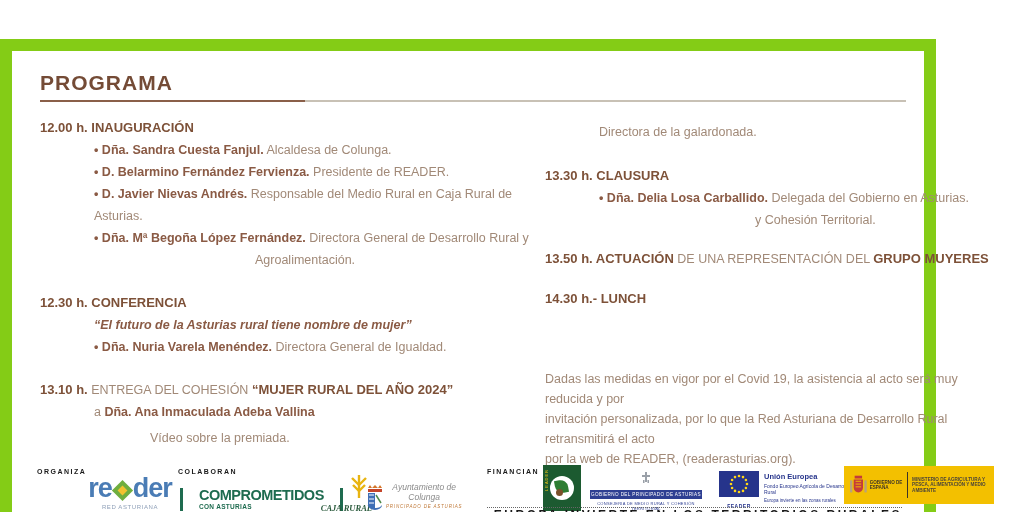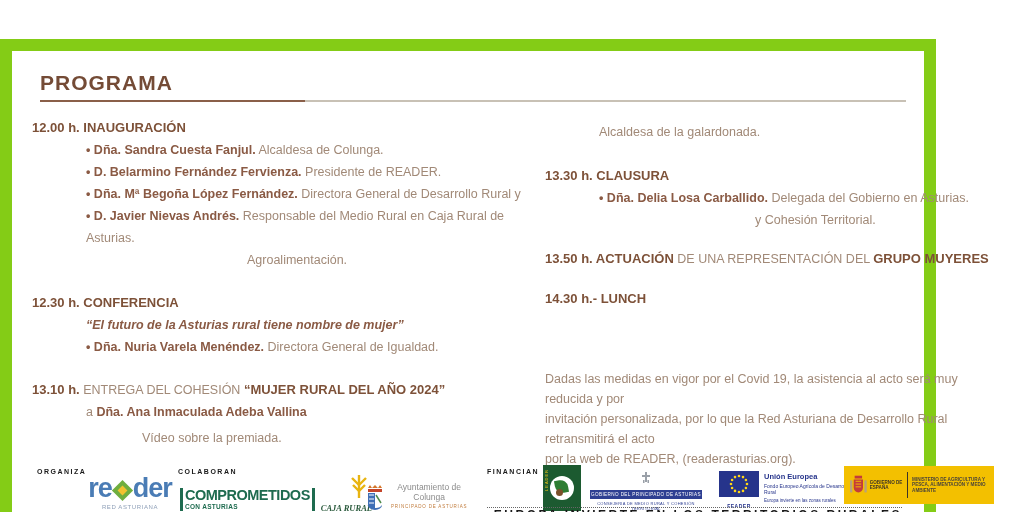--- a/index.html
+++ b/index.html
@@ -7,21 +7,21 @@
   body { font-family:"Liberation Sans", sans-serif; }
   .frame { position:relative; width:936px; height:512px; background:#84cc16;margin-top:39px; }
   .page  { position:absolute; left:12px; top:12px; right:12px; bottom:12px; background:#ffffff; }
 
   .title { position:absolute; left:28px; top:20px; font-size:21px; font-weight:bold;
            letter-spacing:1px; color:#744b36; }
   .title-rule { position:absolute; left:28px; right:18px; top:49px; height:2px;
            background:linear-gradient(90deg,#8a5f49 0 265px,#c8c1b5 265px 100%); }
 
   .col { position:absolute; top:66px; font-size:12.5px; line-height:22px; color:#a18977; }
-  .col-left  { left:20px;  width:496px; }
+  .col-left  { left:28px;  width:496px; }
   .col-right { left:533px; width:458px; }
 
   .head  { font-weight:bold; font-size:13px; color:#7d5138; }
   .name  { font-weight:bold; color:#8a5a44; }
   .role  { color:#a18977; }
   .mid   { color:#a18977; }
   .bullet { padding-left:54px; }
   .bullet > .name::before { content:"• "; color:#8a5a44; font-weight:bold; }
   .cont-b4 { padding-left:215px; }
   .cont-b2 { padding-left:210px; }
@@ -38,29 +38,29 @@
 
   .reader { position:absolute; left:58px; top:424px; width:120px; text-align:center; }
   .reader-word { font-size:27px; font-weight:bold; color:#4a7cb5; letter-spacing:-1px; line-height:26px; }
   .reader-a { display:inline-block; width:15px; height:15px; background:#6fae3f;
               transform:rotate(45deg); margin:0 3px; position:relative; top:1px; }
   .reader-a i { position:absolute; left:4px; top:4px; width:7px; height:7px; background:#f2c230; }
   .reader-sub { font-size:6px; color:#8fa0b8; letter-spacing:0.6px; line-height:7px; margin-top:3px; text-transform:uppercase; }
 
   .compro { position:absolute; left:168px; top:437px; display:flex; align-items:stretch; color:#1e6b4f; }
   .compro .bar { width:3px; background:#1e6b4f; }
-  .compro .mid-col { padding:0 2px; }
+  .compro .mid-col { padding:0 16px; }
   .compro .big { font-size:14.5px; font-weight:bold; letter-spacing:-0.5px; line-height:15px; }
   .compro .small { font-size:6.5px; font-weight:bold; letter-spacing:0.3px; line-height:8px; }
 
   .caja { position:absolute; left:302px; top:422px; width:58px; text-align:right;font-style:italic; }
   .caja-name { font-family:"Liberation Serif", serif; font-weight:bold; font-size:8.5px; color:#2a5a3c; line-height:10px; }
   .caja-sub  { font-family:"Liberation Serif", serif; font-size:4.5px; color:#2a5a3c; letter-spacing:1px; }
 
-  .colunga { position:absolute; left:352px; top:432px; display:flex; gap:5px; align-items:flex-start; }
+  .colunga { position:absolute; left:352px; top:432px; display:flex; align-items:flex-start;font-style:italic; }
   .colunga-txt { text-align:center; }
   .colunga-name { font-size:8.5px; color:#8c8c8c; line-height:9.5px; }
   .colunga-sub { font-size:4.5px; color:#c07a3a; letter-spacing:0.8px; margin-top:2px; }
 
   .leader { position:absolute; left:531px; top:414px; width:38px; height:46px; background:#1c5a30;
             display:flex; align-items:center; justify-content:center; }
   .leader .vtxt { position:absolute; left:1px; top:4px; writing-mode:vertical-rl; transform:rotate(180deg);
             font-size:4px; color:#e8c21a; letter-spacing:1px; }
   .leader .disc { width:24px; height:24px; background:#ffffff; border-radius:50%; position:relative; }
   .leader .leaf { position:absolute; left:5px; top:4px; width:13px; height:13px; background:#2e7d32;
@@ -99,43 +99,43 @@
  <div class="page">
 
   <div class="title">PROGRAMA</div>
   <div class="title-rule"></div>
 
   <div class="col col-left">
     <div>
       <div class="head">12.00 h. INAUGURACIÓN</div>
       <div class="bullet"><span class="name">Dña. Sandra Cuesta Fanjul.</span> <span class="role">Alcaldesa de Colunga.</span></div>
       <div class="bullet"><span class="name">D. Belarmino Fernández Fervienza.</span> <span class="role">Presidente de READER.</span></div>
+      <div class="bullet"><span class="name">D. Javier Nievas Andrés.</span> <span class="role">Responsable del Medio Rural en Caja Rural de Asturias.</span></div>
       <div class="bullet"><span class="name">Dña. Mª Begoña López Fernández.</span> <span class="role">Directora General de Desarrollo Rural y</span></div>
-      <div class="bullet"><span class="name">D. Javier Nievas Andrés.</span> <span class="role">Responsable del Medio Rural en Caja Rural de Asturias.</span></div>
       <div class="cont-b4 role">Agroalimentación.</div>
     </div>
 
     <div class="sec-s2L">
       <div class="head">12.30 h. CONFERENCIA</div>
       <div class="quote">“El futuro de la Asturias rural tiene nombre de mujer”</div>
       <div class="bullet"><span class="name">Dña. Nuria Varela Menéndez.</span> <span class="role">Directora General de Igualdad.</span></div>
     </div>
 
     <div class="sec-s3L">
       <div><span class="head">13.10 h.</span> <span class="mid">ENTREGA DEL COHESIÓN</span> <span class="head">“MUJER RURAL DEL AÑO 2024”</span></div>
       <div class="indent1"><span class="mid">a</span> <span class="name">Dña. Ana Inmaculada Adeba Vallina</span></div>
       <div class="sec-filmL">
         <div class="indent2">Vídeo sobre la premiada.</div>
       </div>
     </div>
   </div>
 
   <div class="col col-right">
     <div class="sec-s0R">
-      <div class="indent1">Alcaldesa de la galardonada.</div>
+      <div class="indent1">Directora de la galardonada.</div>
     </div>
 
     <div class="sec-s1R">
       <div class="head">13.30 h. CLAUSURA</div>
       <div class="bullet"><span class="name">Dña. Delia Losa Carballido.</span> <span class="role">Delegada del Gobierno en Asturias.</span></div>
       <div class="cont-b2 role">y Cohesión Territorial.</div>
     </div>
 
     <div class="sec-s2R"><span class="head">13.50 h. ACTUACIÓN</span> <span class="mid">DE UNA REPRESENTACIÓN DEL</span> <span class="head">GRUPO MUYERES</span></div>
 

